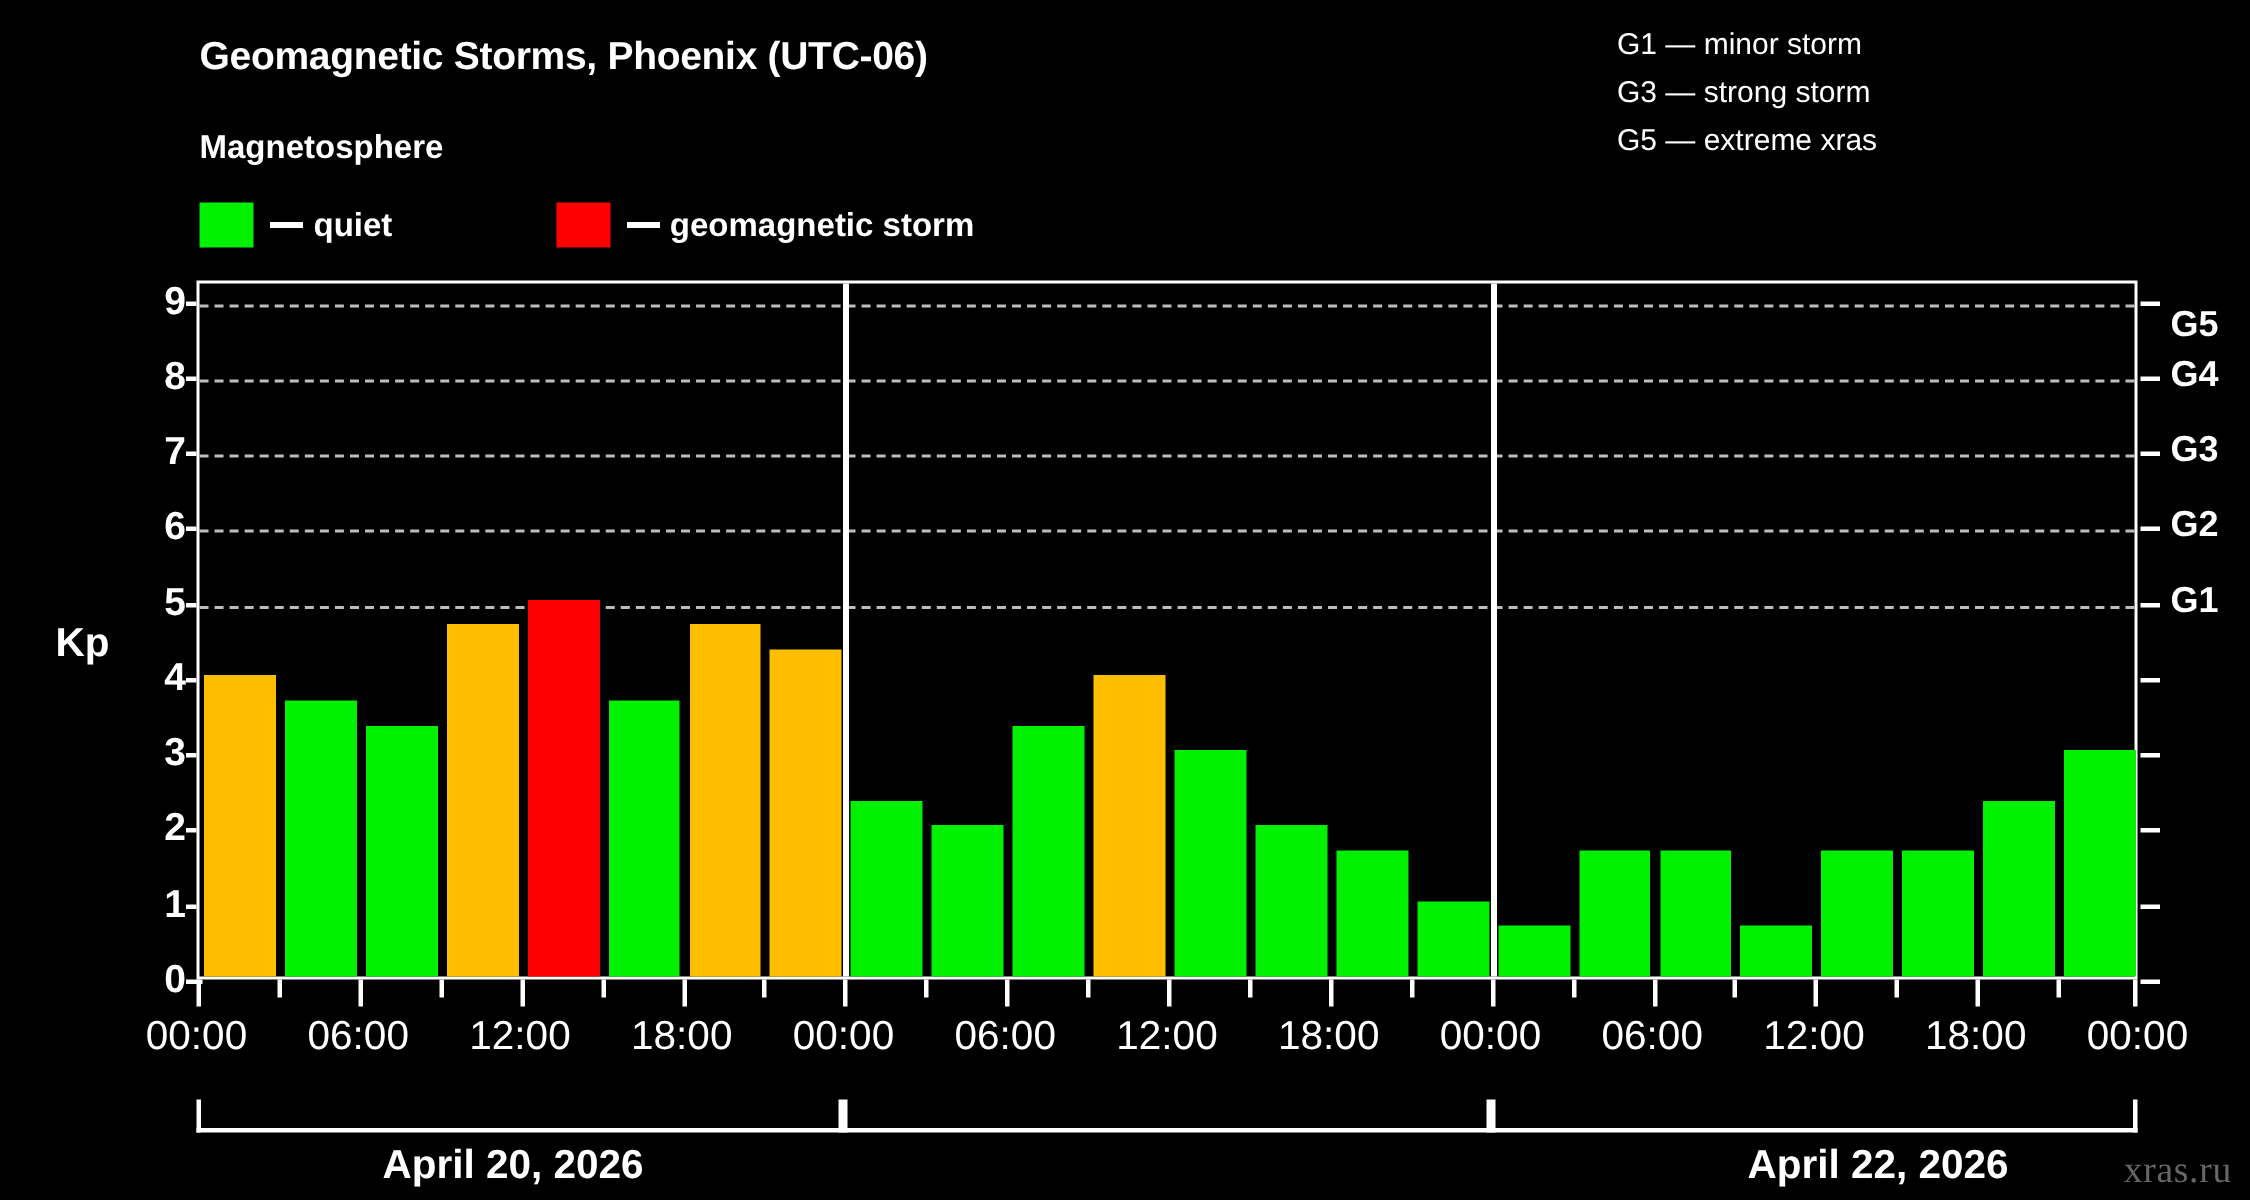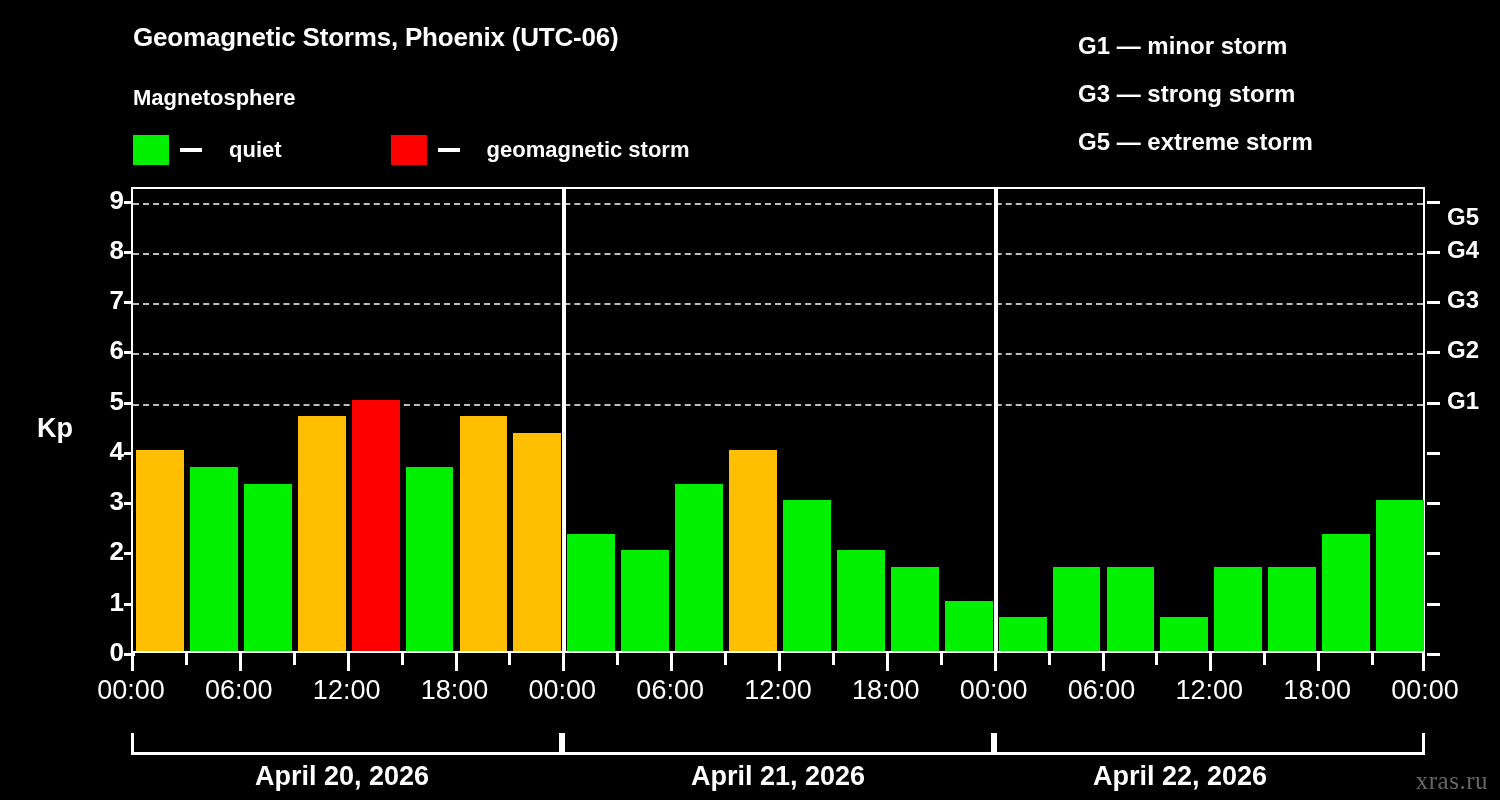--- a/index.html
+++ b/index.html
@@ -60,37 +60,35 @@
     display: inline-block;
     width: 22px;
     height: 4px;
     background: #ffffff;
     margin: 0 7px 0 11px;
   }
   .cl-label {
     font-size: 22px;
     font-weight: bold;
     white-space: nowrap;
-    margin-left: 20px;
   }
 
   
   .g-legend {
     position: absolute;
     left: 1078px;
     top: 14px;
     display: flex;
     flex-direction: column;
   }
   .g-row {
-    font-size: 24px;
-    font-weight: bold;
+    font-size: 20px;
+    font-weight: normal;
     line-height: 32px;
     white-space: nowrap;
-    margin-top: 16px;
   }
 
   
   .plot-frame {
     position: absolute;
     left: 131px;
     top: 187px;
     width: 1294px;
     height: 466px;
     border: 2px solid #ffffff;
@@ -262,21 +260,21 @@
       <div class="cl-item">
         <span class="cl-swatch" style="background: rgb(255, 0, 0);"></span>
         <span class="cl-dash"></span>
         <span class="cl-label">geomagnetic storm</span>
       </div>
     </div>
 
   <div class="g-legend" id="g-legend">
       <div class="g-row">G1 — minor storm</div>
       <div class="g-row">G3 — strong storm</div>
-      <div class="g-row">G5 — extreme storm</div>
+      <div class="g-row">G5 — extreme xras</div>
     </div>
 
   <div class="y-axis-area" id="y-axis">
       <div class="y-tick" style="top: 466px;"></div>
       <div class="y-label" style="top: 452px;">0</div>
       <div class="y-tick" style="top: 415.73px;"></div>
       <div class="y-label" style="top: 401.73px;">1</div>
       <div class="y-tick" style="top: 365.461px;"></div>
       <div class="y-label" style="top: 351.461px;">2</div>
       <div class="y-tick" style="top: 315.191px;"></div>
@@ -388,19 +386,18 @@
       <div class="x-label" style="left: 970.5px;">06:00</div>
       <div class="x-label" style="left: 1078.33px;">12:00</div>
       <div class="x-label" style="left: 1186.17px;">18:00</div>
       <div class="x-label" style="left: 1294px;">00:00</div>
     </div>
 
   <div class="day-brackets" id="day-brackets">
       <div class="bracket" style="left: 0px; width: 431.333px;"></div>
       <div class="day-name" style="left: 211px;">April 20, 2026</div>
       <div class="bracket" style="left: 431.333px; width: 431.333px;"></div>
-      <div class="day-name" style="left: 647px;">April 21, 2026</div>
       <div class="bracket" style="left: 862.667px; width: 431.333px;"></div>
-      <div class="day-name" style="left: 1049px;">April 22, 2026</div>
+      <div class="day-name" style="left: 1121px;">April 22, 2026</div>
     </div>
 
   <div class="watermark">xras.ru</div>
 </div>
 
 </body></html>

